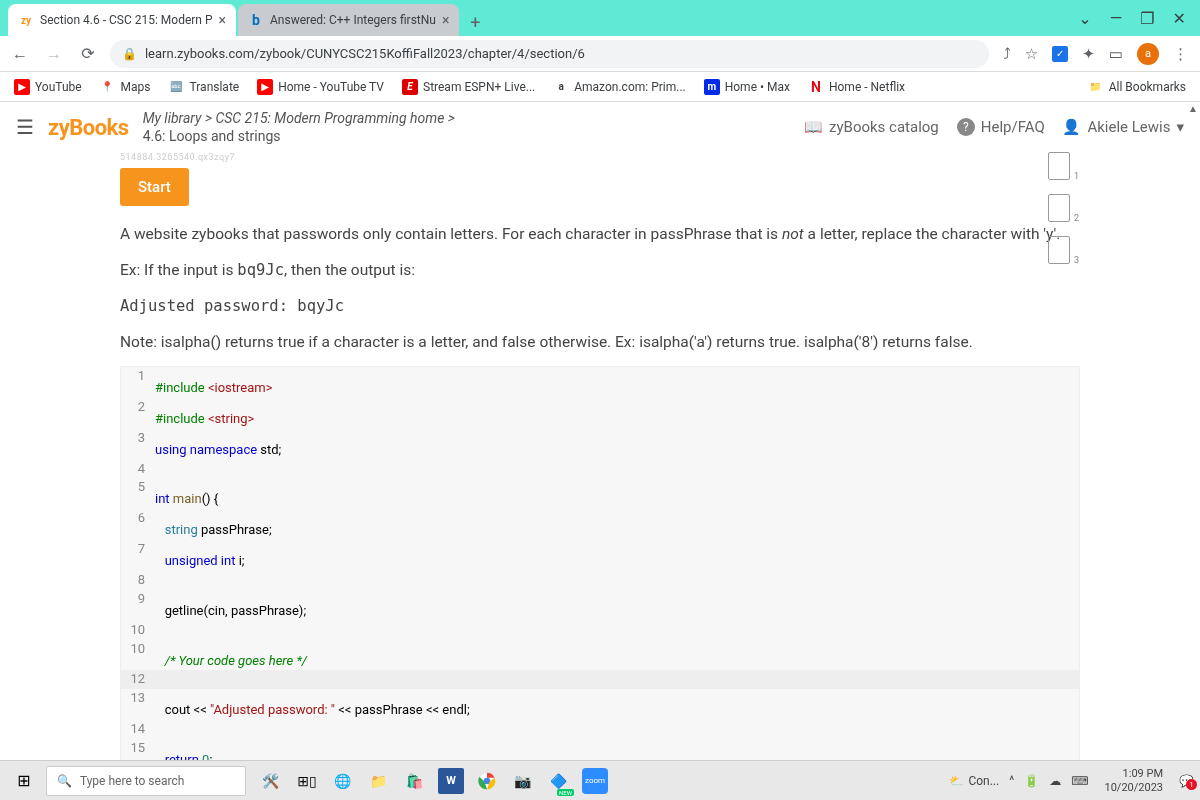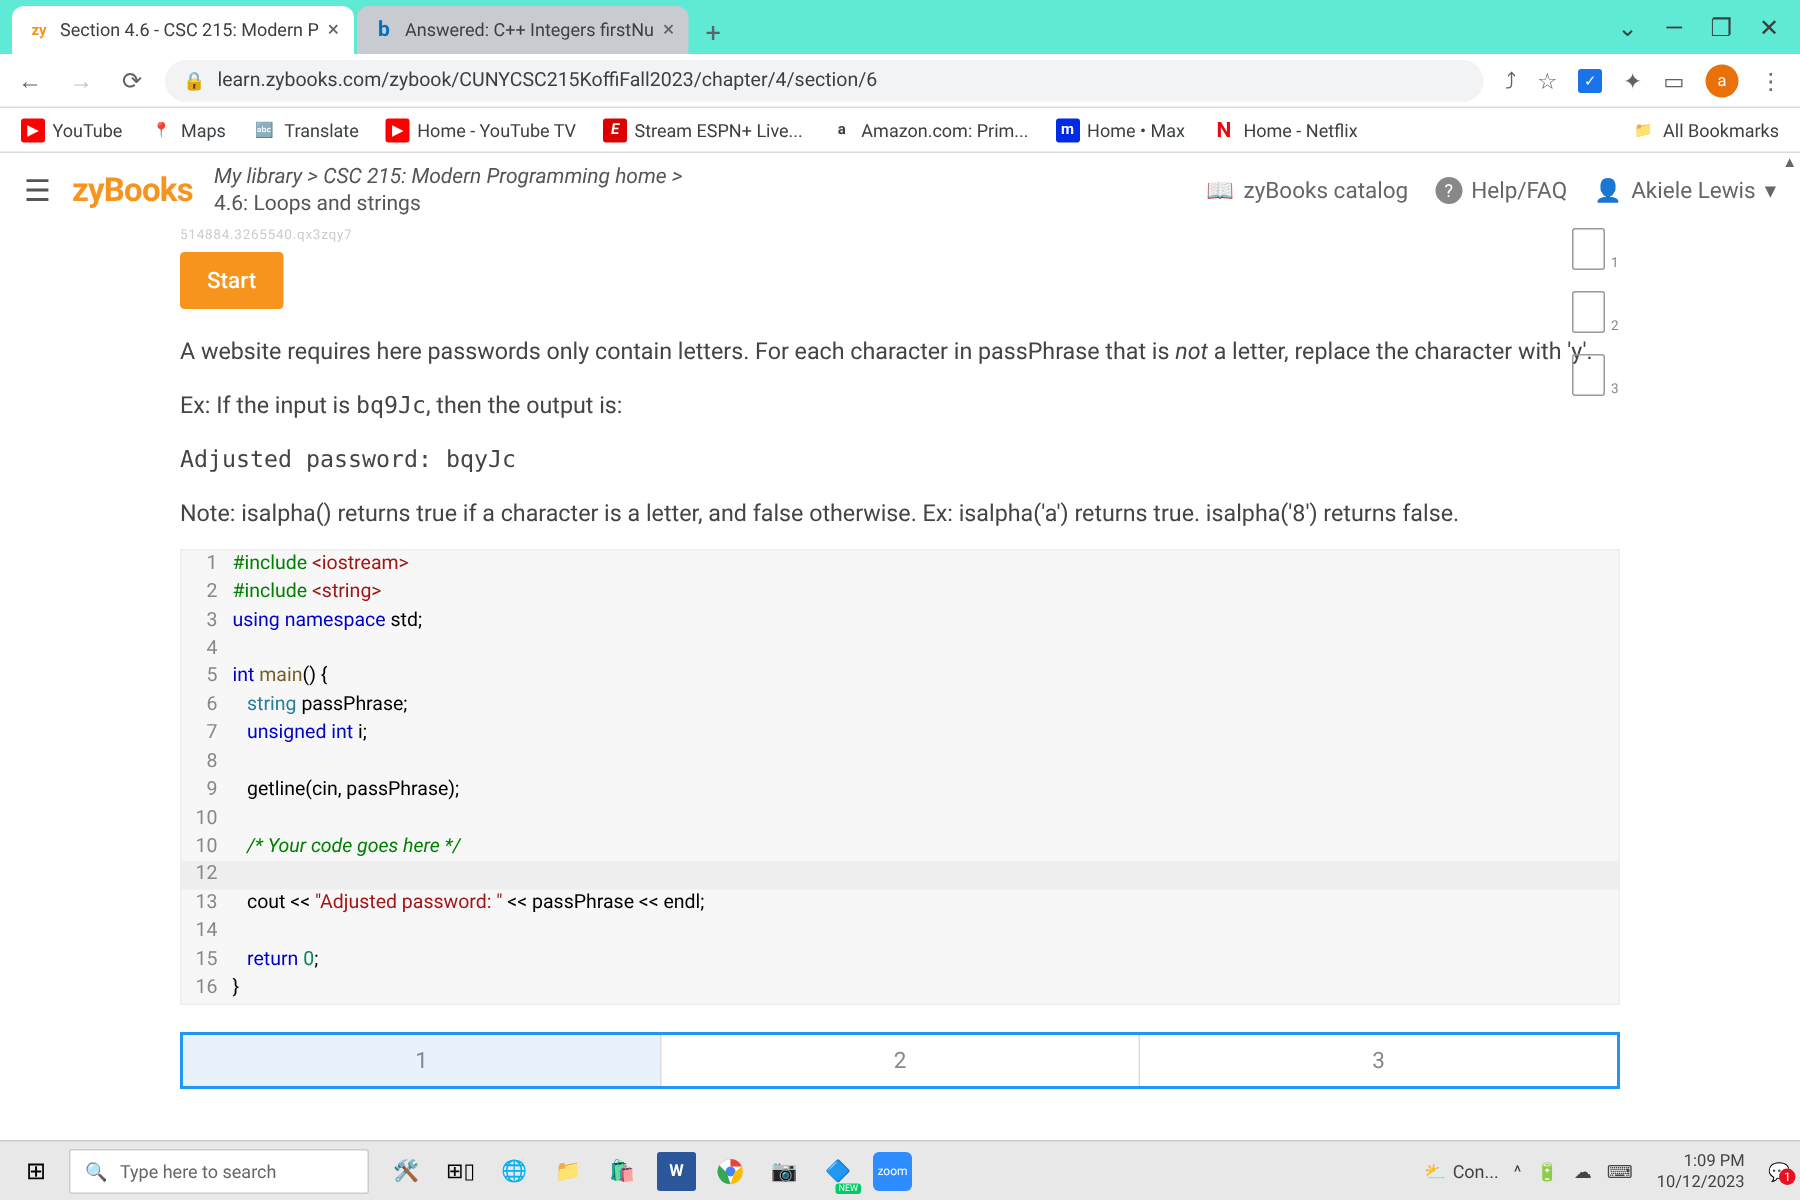--- a/index.html
+++ b/index.html
@@ -47,21 +47,21 @@
 .prose em { font-style: italic; }
 .mono-inline { font-family: "Consolas", monospace; }
 
 .note-boxes { position: absolute; right: 130px; top: 0; display: flex; flex-direction: column; gap: 14px; }
 .note-box { width: 22px; height: 28px; border: 1.5px solid #999; border-radius: 2px; position: relative; }
 .note-box::after { content: attr(data-num); position: absolute; right: -10px; bottom: -2px; font-size: 9px; color: #888; }
 
 .code-block { background: #f7f7f7; border: 1px solid #eee; margin: 8px 0 18px 0; font-family: Consolas, monospace; font-size: 13px; line-height: 1.45; }
 .code-row { display: flex; }
 .gutter { width: 34px; text-align: right; padding-right: 10px; color: #888; user-select: none; }
-.code-line { flex: 1; white-space: pre; }
+.code-line { flex: 1; white-space: pre; margin-top: 12px; }
 .code-row.hl { background: #eeeeee; }
 .kw-green { color: #008000; }
 .kw-blue { color: #0000cd; }
 .kw-teal { color: #267f99; }
 .kw-str { color: #a31515; }
 .kw-purple { color: #795e26; }
 .kw-comment { color: #008000; font-style: italic; }
 .kw-num { color: #098658; }
 
 .step-tabs { display: flex; border: 2px solid #2196f3; margin-top: 8px; }
@@ -197,21 +197,21 @@
   <div class="watermark">514884.3265540.qx3zqy7</div>
   <button class="start-btn">Start</button>
 
   <div class="note-boxes">
     <div class="note-box" data-num="1"></div>
     <div class="note-box" data-num="2"></div>
     <div class="note-box" data-num="3"></div>
   </div>
 
   <p class="prose">
-    <span>A website requires here passwords only contain letters. For each character in passPhrase that is </span><em>not</em><span> a letter, replace the character with 'y'.</span>
+    <span>A website zybooks that passwords only contain letters. For each character in passPhrase that is </span><em>not</em><span> a letter, replace the character with 'y'.</span>
   </p>
   <p class="prose">
     <span>Ex: If the input is </span><span class="mono-inline">bq9Jc</span><span>, then the output is:</span>
   </p>
   <p class="prose mono-inline" style="font-family:Consolas,monospace">Adjusted password: bqyJc</p>
   <p class="prose">Note: isalpha() returns true if a character is a letter, and false otherwise. Ex: isalpha('a') returns true. isalpha('8') returns false.</p>
 
   <div class="code-block" id="code-block">
       <div class="code-row">
         <div class="gutter">1</div>
@@ -316,17 +316,17 @@
     <span style="display:flex;align-items:center;gap:4px">
         <span>⛅</span>
         <span>Con...</span>
       </span>
     <span>^</span>
     <span>🔋</span>
     <span>☁</span>
     <span>⌨</span>
     <div class="clock">
       <span>1:09 PM</span>
-      <span>10/12/2023</span>
+      <span>10/20/2023</span>
     </div>
     <div class="notif">💬<span class="badge">1</span></div>
   </div>
 </div>
 
 </body></html>

